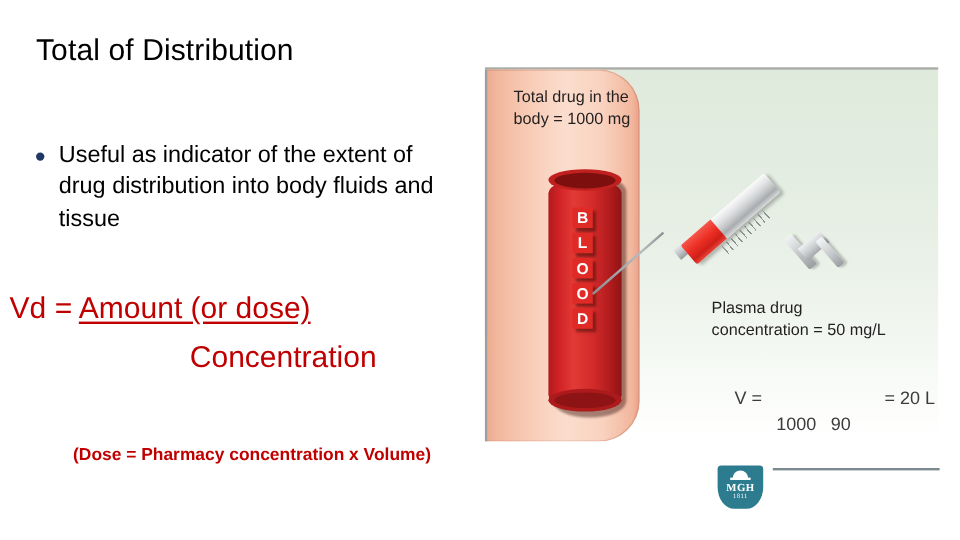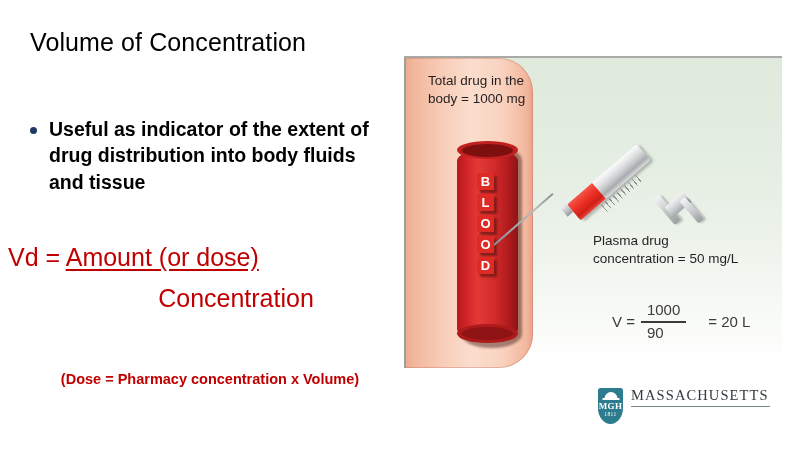--- a/index.html
+++ b/index.html
@@ -41,21 +41,21 @@
     width: 7px;
     height: 7px;
     border-radius: 50%;
     background: #1F3864;
     margin-top: 11px;
     margin-right: 12px;
     flex: 0 0 auto;
   }
   #bullet-text {
     font-size: 19.5px;
-    font-weight: bold;
+    font-weight: normal;
     color: #000000;
     line-height: 1.35;
   }
 
   
   #formula-block {
     position: absolute;
     left: 0;
     top: 243px;
     width: 400px;
@@ -137,38 +137,39 @@
   }
 
   .fig-label {
     position: absolute;
     font-size: 13.5px;
     color: #231f20;
     line-height: 1.35;
     white-space: pre-line;
   }
   #label-total-drug { left: 24px;  top: 16px; }
-  #label-plasma     { left: 189px; top: 176px; }
+  #label-plasma     { left: 189px; top: 192px; }
 
   
   #equation {
     position: absolute;
     left: 208px;
     top: 246px;
     display: flex;
     align-items: center;
     font-size: 15px;
     color: #3b3b3b;
   }
   #eq-lhs { margin-right: 6px; }
   #eq-fraction {
     display: flex;
-    flex-direction: column;
+    flex-direction: row;
     align-items: flex-start;
     line-height: 1.12;
+    margin-top: 44px;
   }
   #eq-num { padding: 0 6px; }
   #eq-bar {
     width: 100%;
     height: 2px;
     background: #3b3b3b;
     margin: 2px 0;
   }
   #eq-den { padding: 0 6px; }
   #eq-rhs { margin-left: 22px; }
@@ -325,21 +326,21 @@
 
   
   #mgh-logo {
     position: absolute;
     left: 598px;
     top: 387px;
     display: flex;
     align-items: flex-start;
   }
   #mgh-shield {
-    width: 25px;
+    width: 38px;
     height: 36px;
     background: #2d7b8f;
     border-radius: 3px 3px 14px 14px / 3px 3px 18px 18px;
     position: relative;
     flex: 0 0 auto;
     margin-right: 8px;
     margin-top: 1px;
   }
   #mgh-dome {
     position: absolute;
@@ -400,21 +401,21 @@
     font-family: "Liberation Serif", serif;
     font-size: 10px;
     color: #2d7b8f;
     letter-spacing: 0.2px;
     white-space: nowrap;
   }
 </style>
 </head>
 <body>
 
-<div id="slide-title">Volume of Concentration</div>
+<div id="slide-title">Total of Distribution</div>
 
 <div id="bullet-block">
   <div id="bullet-dot"></div>
   <div id="bullet-text">Useful as indicator of the extent of drug distribution into body fluids and tissue</div>
 </div>
 
 <div id="formula-block">
   <div id="formula-line1">
     <span>Vd = </span><span id="formula-numerator">Amount (or dose)</span>
   </div>
@@ -474,16 +475,15 @@
 </div>
 
 <div id="mgh-logo">
   <div id="mgh-shield">
     <div id="mgh-dome"></div>
     <div id="mgh-dome-base"></div>
     <div id="mgh-abbr">MGH</div>
     <div id="mgh-year">1811</div>
   </div>
   <div id="mgh-wordmark">
-    <div class="mgh-line">MASSACHUSETTS</div>
     <div id="mgh-rule"></div>
   </div>
 </div>
 
 </body></html>

